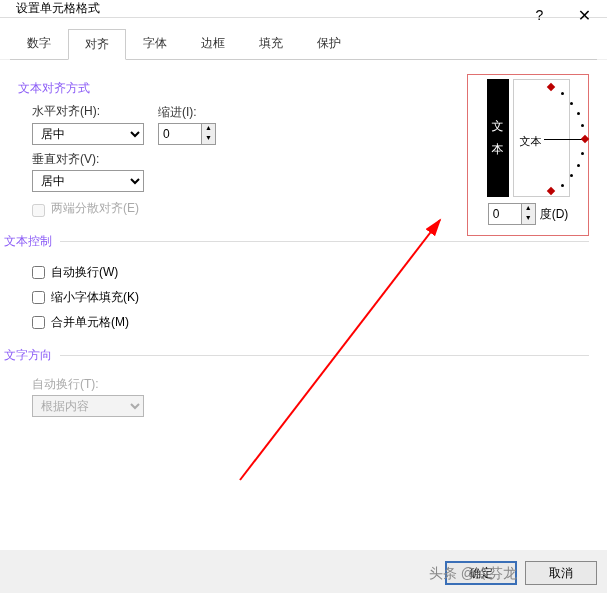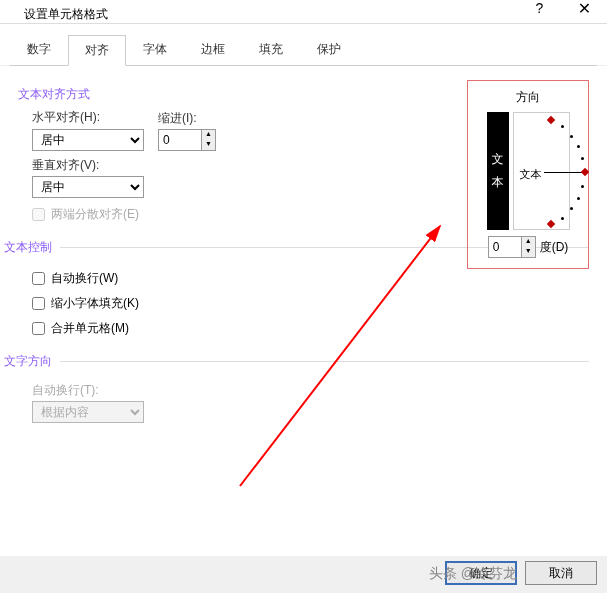--- a/index.html
+++ b/index.html
@@ -1,38 +1,38 @@
 <!DOCTYPE html>
 <html><head>
   <meta charset="utf-8">
   <style>
     * { box-sizing: border-box; margin: 0; padding: 0; font-family: "Microsoft YaHei", "SimSun", sans-serif; font-size: 12px; }
     body { width: 607px; height: 593px; background: #f0f0f0; position: relative; overflow: hidden; }
-    .titlebar { height: 24px; background: #fff; border-bottom: 1px solid #ddd; display: flex; align-items: flex-end; padding-left: 24px; }
+    .titlebar { height: 18px; background: #fff; border-bottom: 1px solid #ddd; display: flex; align-items: flex-start; padding-left: 16px; }
     .titlebar .title { flex: 1; }
     .titlebar .ctrl { width: 45px; height: 30px; display: flex; align-items: center; justify-content: center; font-size: 14px; }
     .titlebar .ctrl.close { font-size: 16px; }
     .tabs { display: flex; padding: 10px 10px 0 10px; background: #fff; text-align: right; }
     .tab { padding: 6px 16px; border: 1px solid transparent; background: #fff; color: #333; }
     .tab.active { border: 1px solid #ccc; border-bottom: 1px solid #fff; position: relative; top: 1px; }
     .tab-strip-line { border-bottom: 1px solid #ccc; margin: 0 10px; }
     .body { position: relative; padding: 14px 18px; background: #fff; height: 490px; }
     .section-label { color: #8b5cf6; margin: 6px 0 6px 0; }
     .indent { margin-left: 14px; }
     .field-label { margin: 6px 0 2px 0; color: #333; }
     .row { display: flex; align-items: center; gap: 14px; }
     select.combo { width: 112px; height: 22px; background: #fff; border: 1px solid #999; padding: 0 4px; }
     select.combo:disabled { background: #eee; color: #888; }
     .spin { display: inline-flex; align-items: center; border: 1px solid #999; height: 22px; }
     .spin input { width: 42px; height: 20px; border: none; padding: 0 4px; text-align: left; }
     .spin .btns { display: flex; flex-direction: column; }
     .spin .btns .sbtn { width: 14px; height: 10px; border-left: 1px solid #999; font-size: 7px; line-height: 8px; text-align: center; background: #eee; }
     .check-row { display: flex; align-items: center; gap: 6px; margin: 8px 0; }
     .check-row input[type=checkbox] { width: 13px; height: 13px; }
-    .check-row.disabled { color: #aaa; }
+    .check-row.disabled { color: #aaa; align-items: flex-end; }
     
     .hr-with-text { display: flex; align-items: center; margin: 10px 0 6px -14px; }
     .hr-with-text .line { flex: 1; border-top: 1px solid #ddd; margin-left: 8px; }
     
     .direction-panel { position: absolute; top: 14px; right: 18px; width: 122px; border: 1px solid #e07070; padding: 4px 4px 10px 4px; }
     .direction-panel .lbl { text-align: center; margin: 4px 0 6px 0; }
     .direction-inner { display: flex; gap: 4px; align-items: stretch; justify-content: center; }
     .vtext { width: 22px; height: 118px; background: #000; color: #fff; display: flex; flex-direction: column; align-items: center; justify-content: center; gap: 6px; font-size: 11px; }
     .arc-box { position: relative; width: 57px; height: 118px; border: 1px solid #ccc; }
     .arc-box .word { position: absolute; left: 6px; top: 54px; font-size: 11px; }
@@ -121,21 +121,20 @@
     <span class="line"></span>
   </div>
   <div class="indent">
     <div class="field-label" style="color:#aaa;">自动换行(T):</div>
     <select class="combo" disabled="">
       <option>根据内容</option>
     </select>
   </div>
 
   <div class="direction-panel">
-    <div class="lbl">方向</div>
     <div class="direction-inner">
       <div class="vtext">
         <span>文</span>
         <span>本</span>
       </div>
       <div class="arc-box">
         <span class="word">文本</span>
         <span class="hline"></span>
         <span class="dia-red" style="left:34px; top:4px;"></span>
         <span class="dia-red" style="left:68px; top:56px;"></span>

